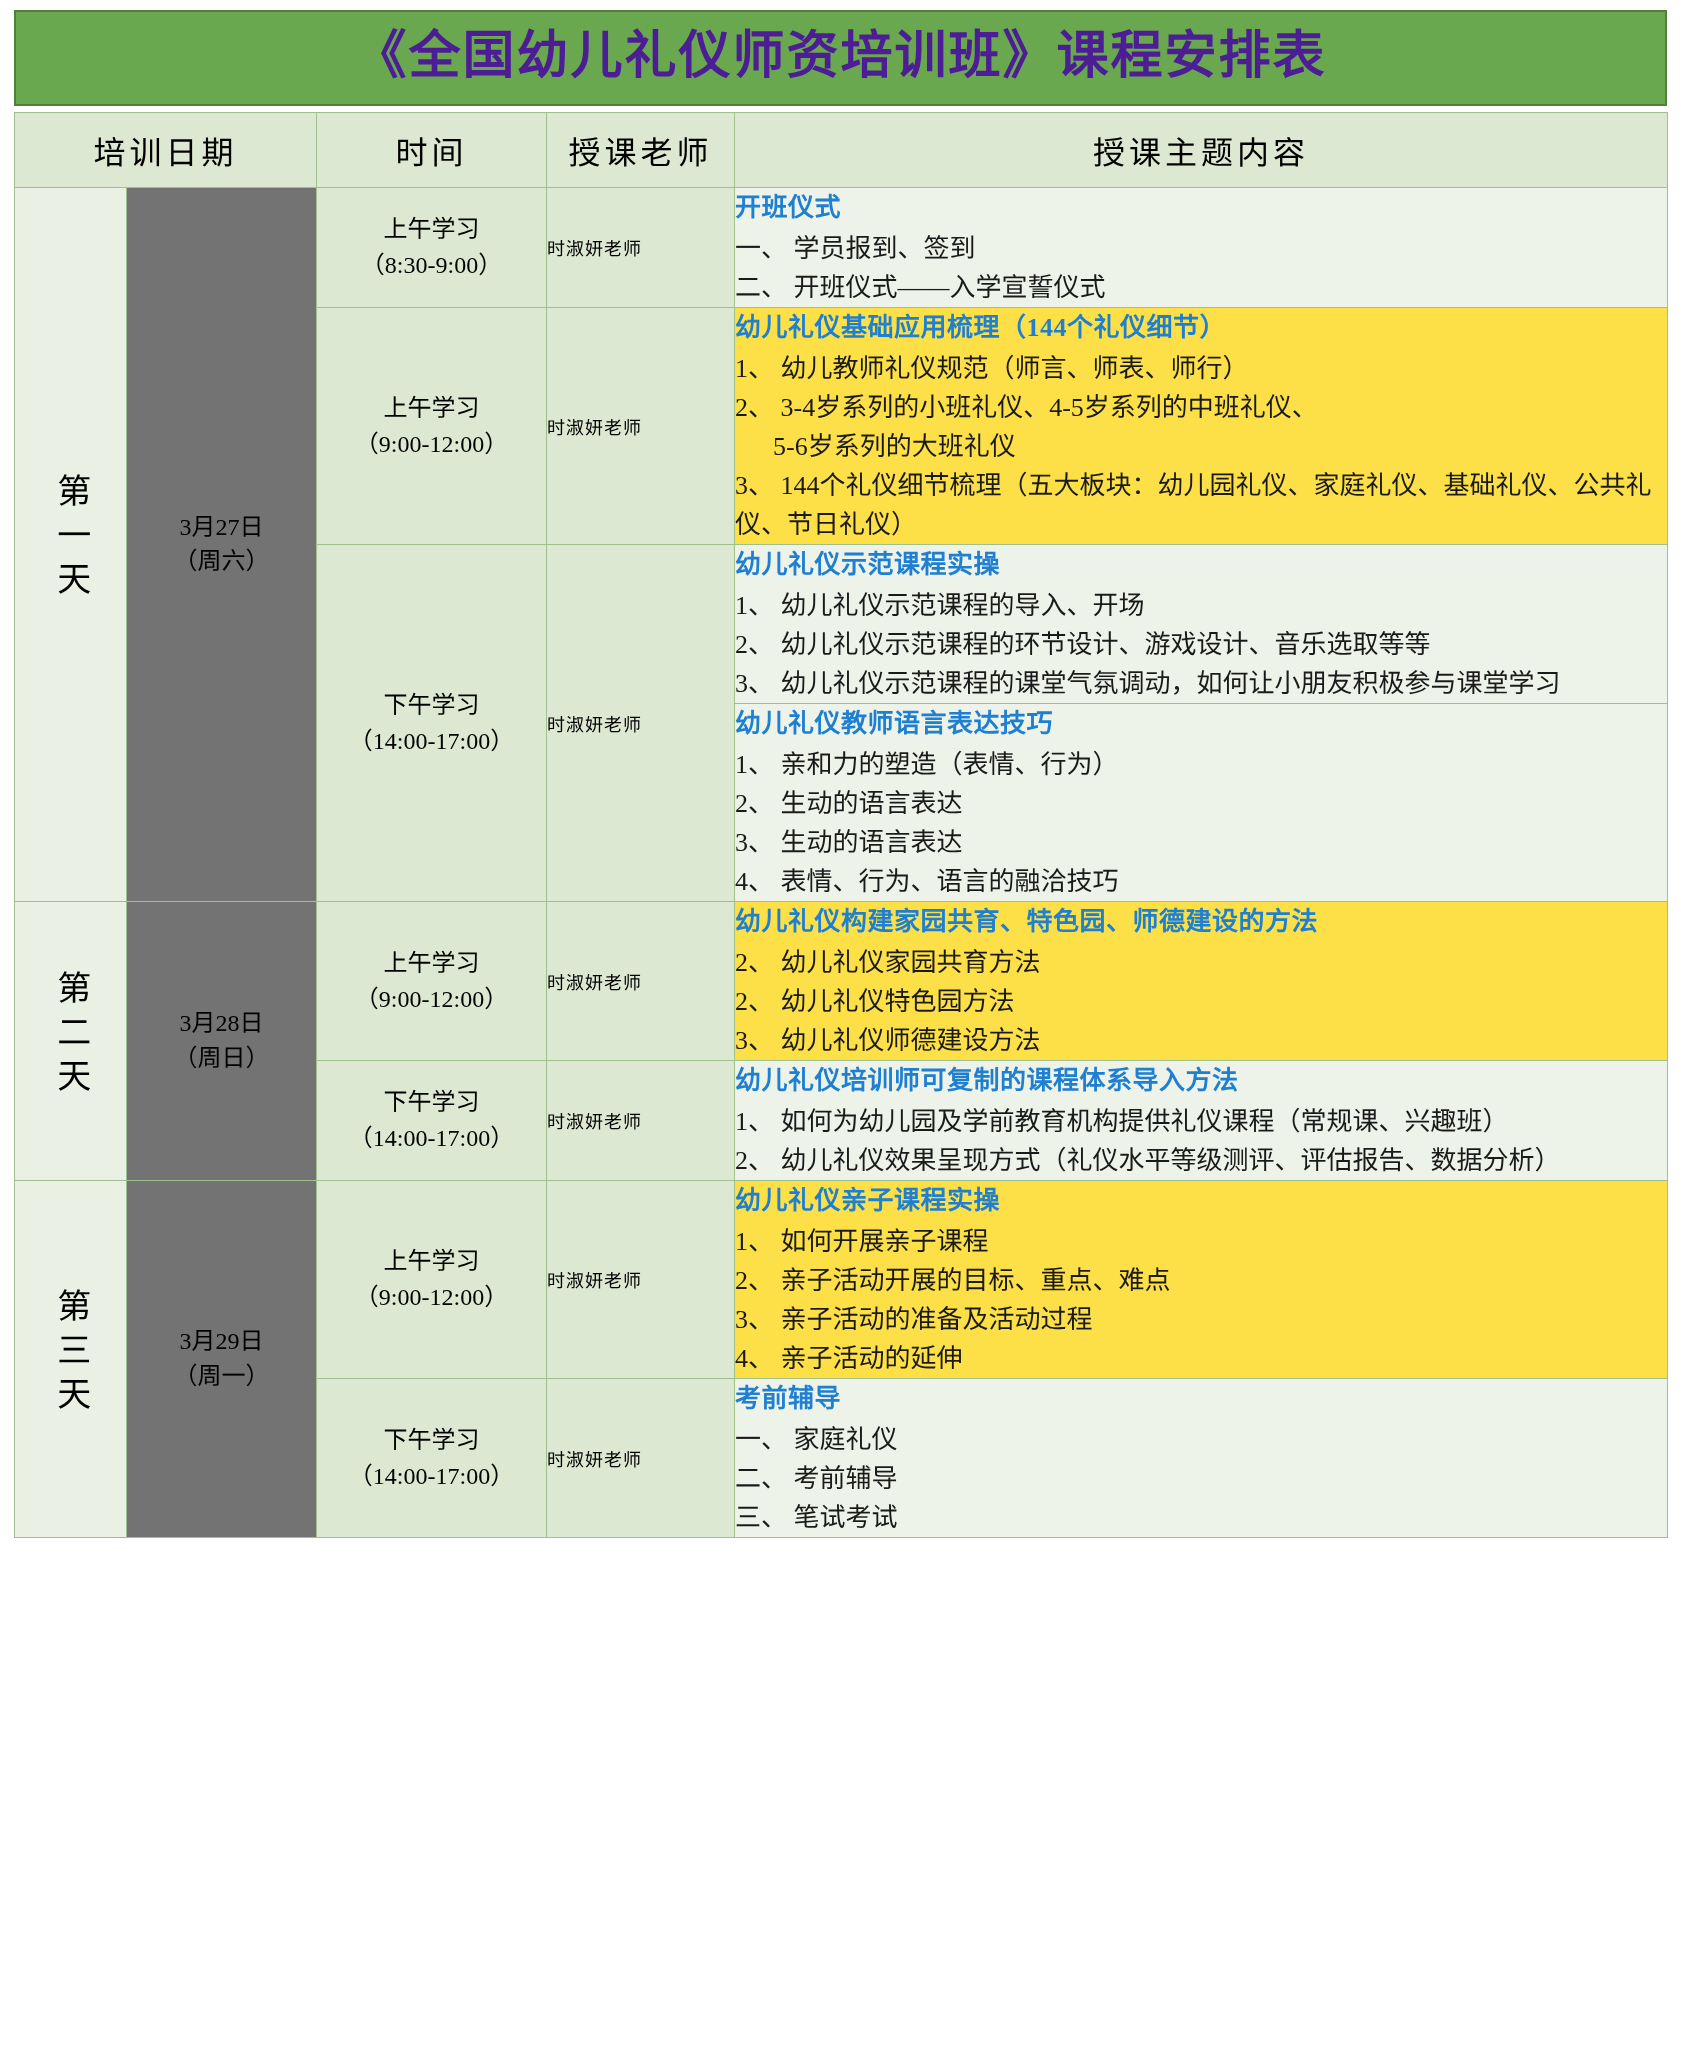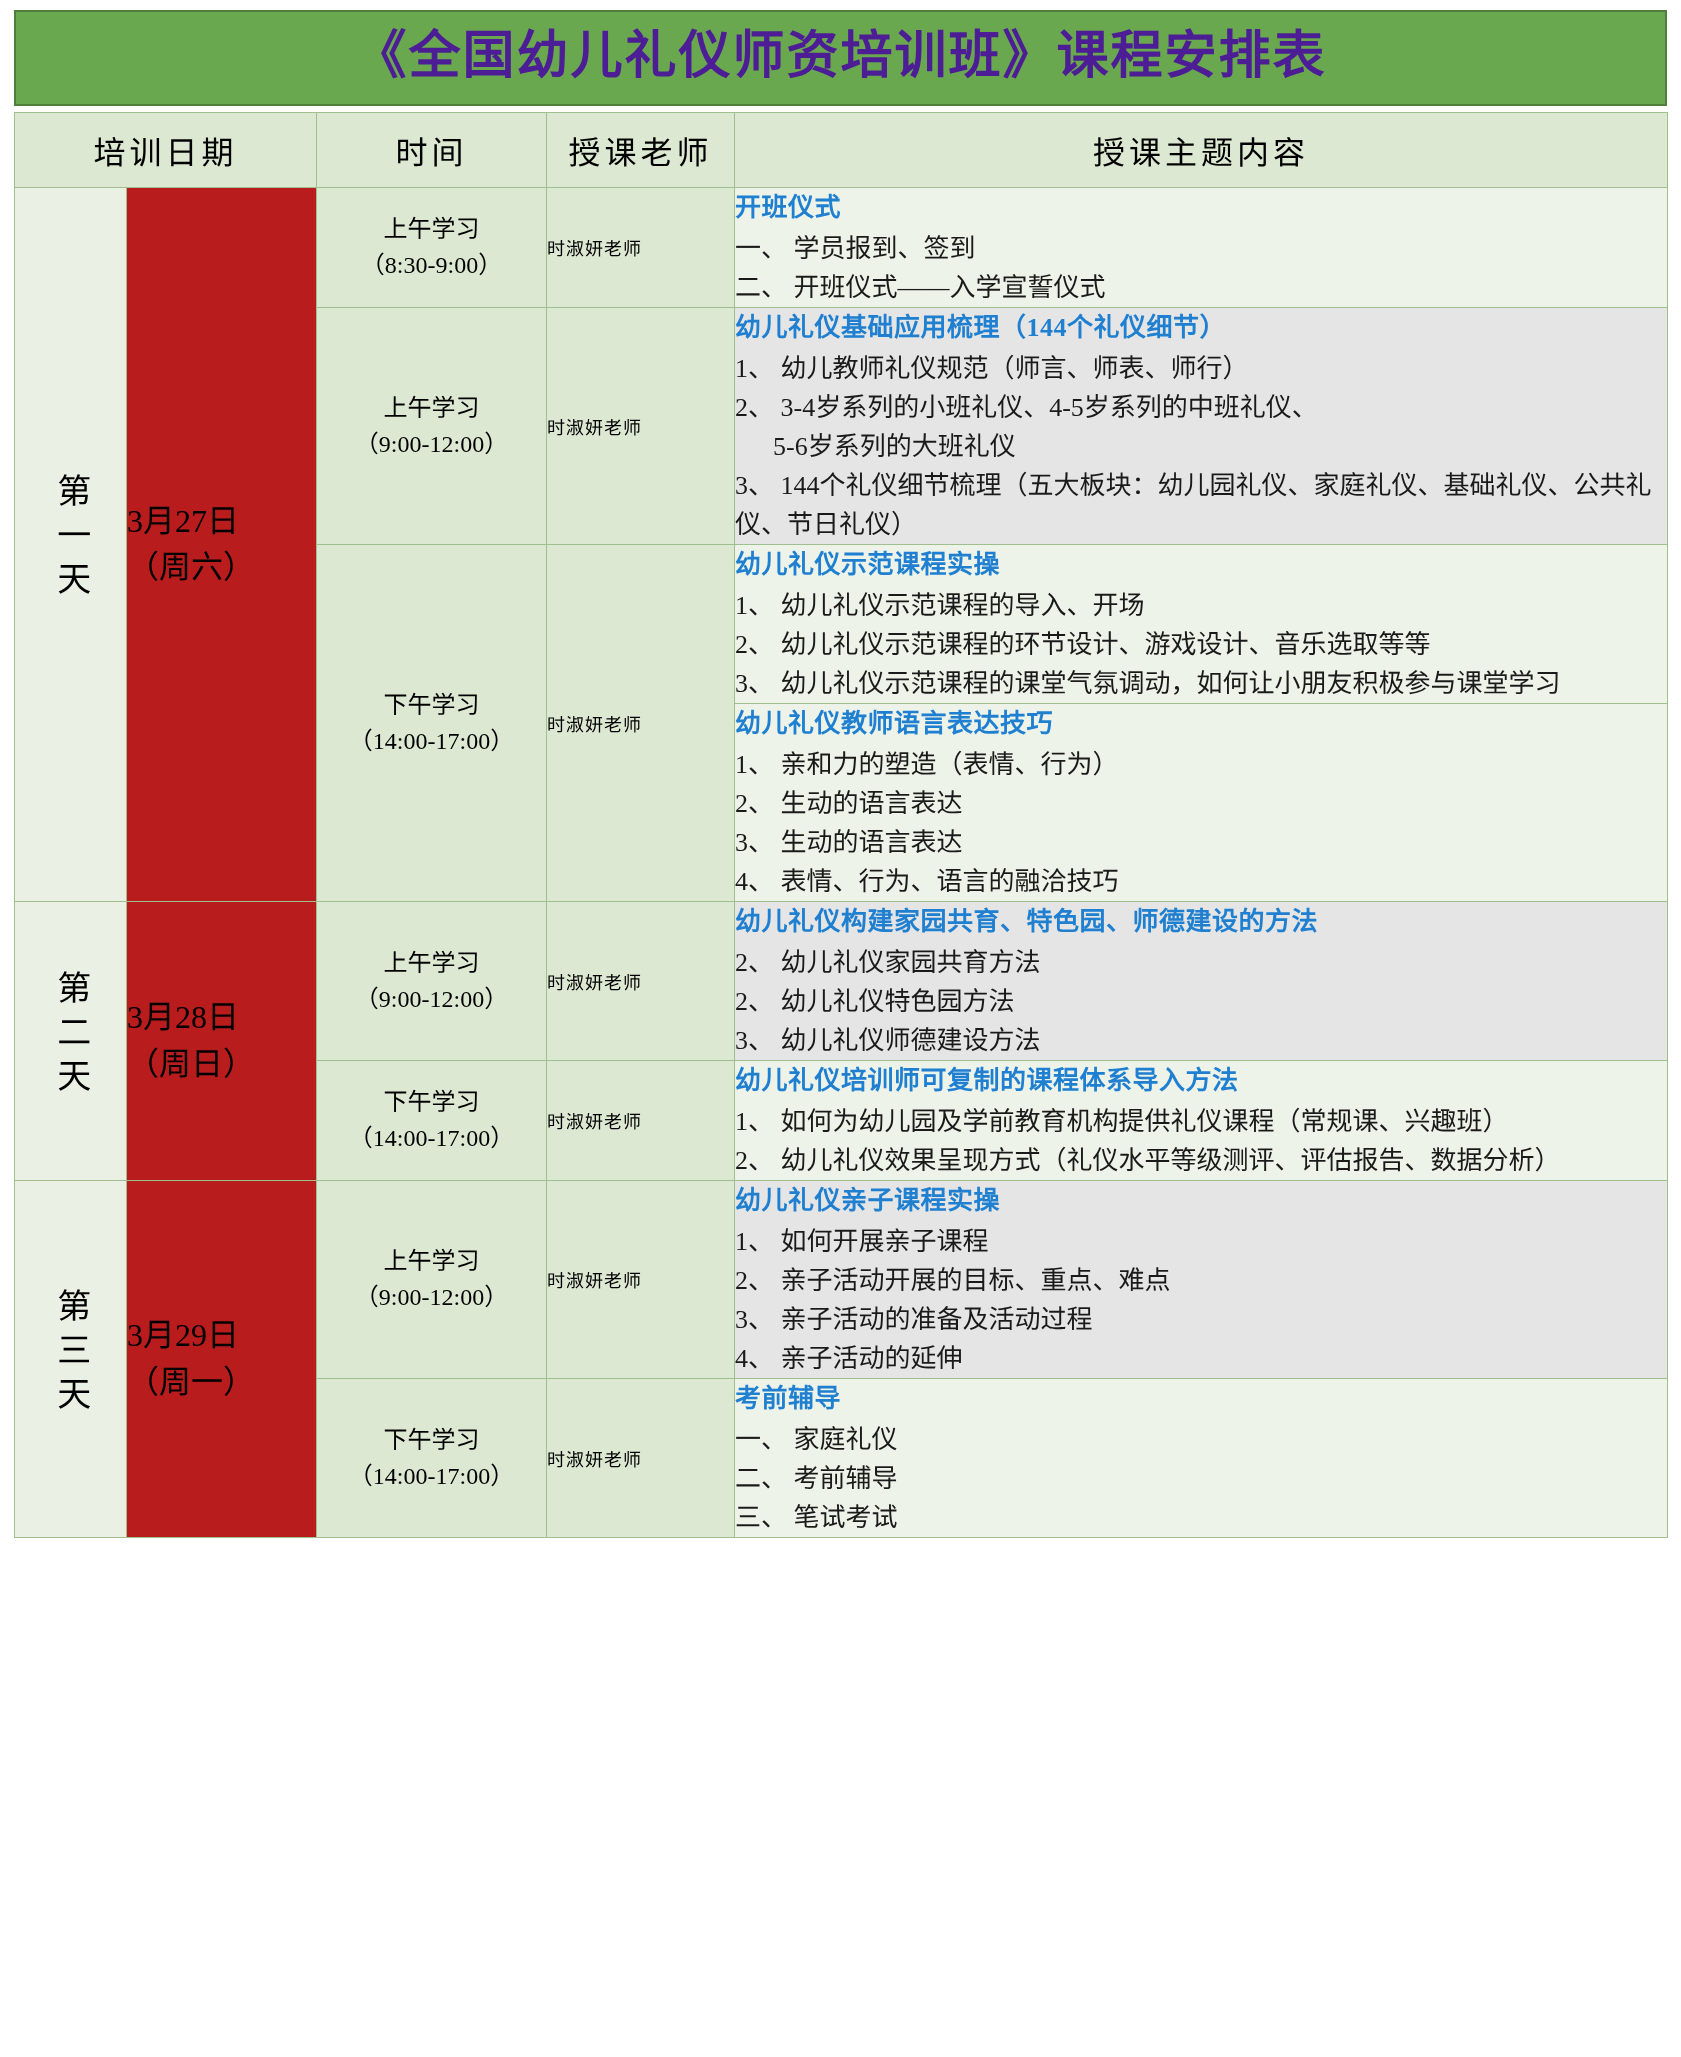--- a/index.html
+++ b/index.html
@@ -63,22 +63,23 @@
     line-height: 1.25;
     color: #000;
   }
   td.day .vert {
     display: inline-block;
     writing-mode: vertical-rl;
     text-orientation: upright;
     letter-spacing: 10px;
   }
   td.date {
-    background: #b91c1c;
-    font-size: 32px;
+    background: #737373;
+    text-align: center;
+    font-size: 24px;
     line-height: 1.45;
     color: #000;
   }
   td.time {
     background: #dde8d2;
     text-align: center;
     font-size: 24px;
     line-height: 1.5;
     color: #000;
     padding: 8px 4px;
@@ -95,21 +96,21 @@
   }
   td.topic {
     background: #eef3e9;
     padding: 12px 14px 14px 14px;
     font-size: 26px;
     line-height: 1.5;
     color: #1a1a1a;
     text-align: left;
   }
   td.topic.shade {
-    background: #e5e5e5;
+    background: #fde047;
     margin-left: 12px;
   }
   td.topic .hd {
     color: #1f7fd0;
     font-weight: bold;
     display: block;
     margin-bottom: 2px;
     letter-spacing: 0.5px;
   }
   td.topic .ln {

